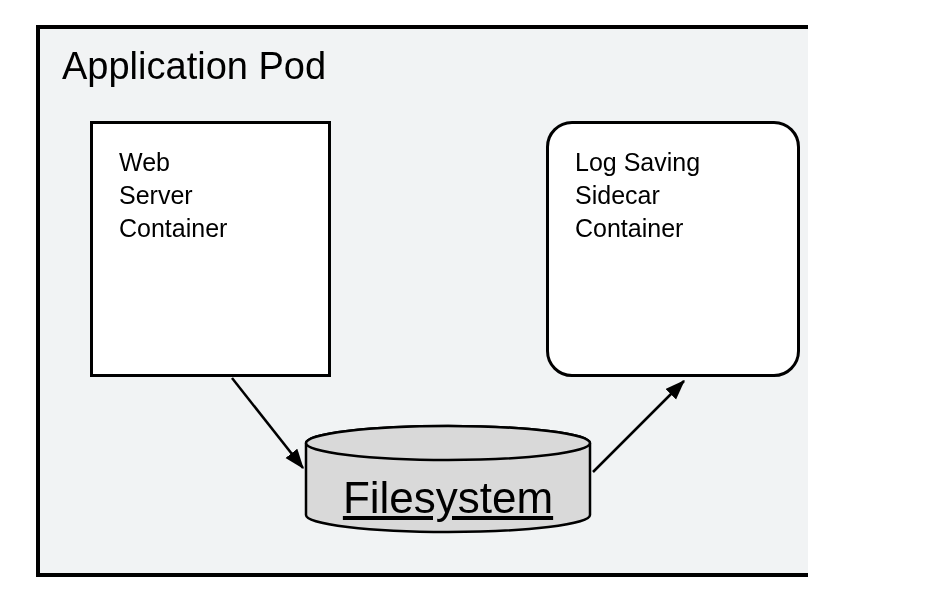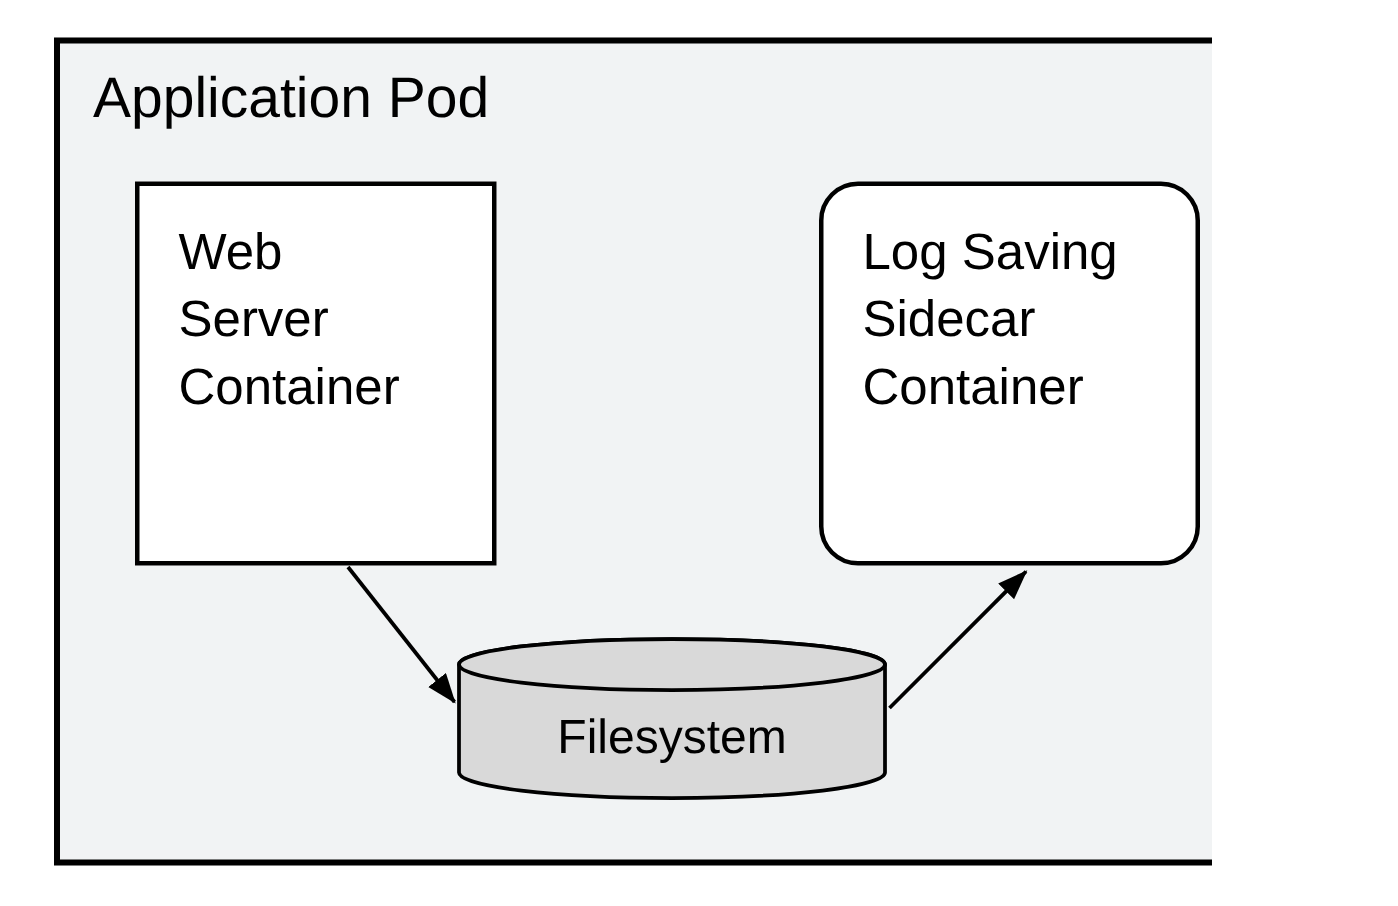--- a/index.html
+++ b/index.html
@@ -32,21 +32,21 @@
     top: 44px;
     font-size: 38px;
     line-height: 1.2;
     white-space: pre-line;
   }
   .node {
     position: absolute;
     background: #ffffff;
     border: 3px solid #000000;
     box-sizing: border-box;
-    font-size: 34px;
+    font-size: 25px;
     line-height: 1.32;
     padding: 22px 0 12px 26px;
     white-space: pre-line;
   }
   .node-web {
     left: 90px;
     top: 121px;
     width: 241px;
     height: 256px;
   }
@@ -64,23 +64,24 @@
     width: 932px;
     height: 604px;
     pointer-events: none;
   }
   .fs-label {
     position: absolute;
     left: 306px;
     top: 472px;
     width: 284px;
     text-align: center;
-    font-size: 32px;
+    font-size: 44px;
     line-height: 1.2;
     white-space: pre-line;
+    text-decoration: underline;
   }
 </style>
 </head>
 <body>
 
 <div class="canvas">
 
   <div class="pod"></div>
 
   <div class="pod-label">Application Pod</div>

